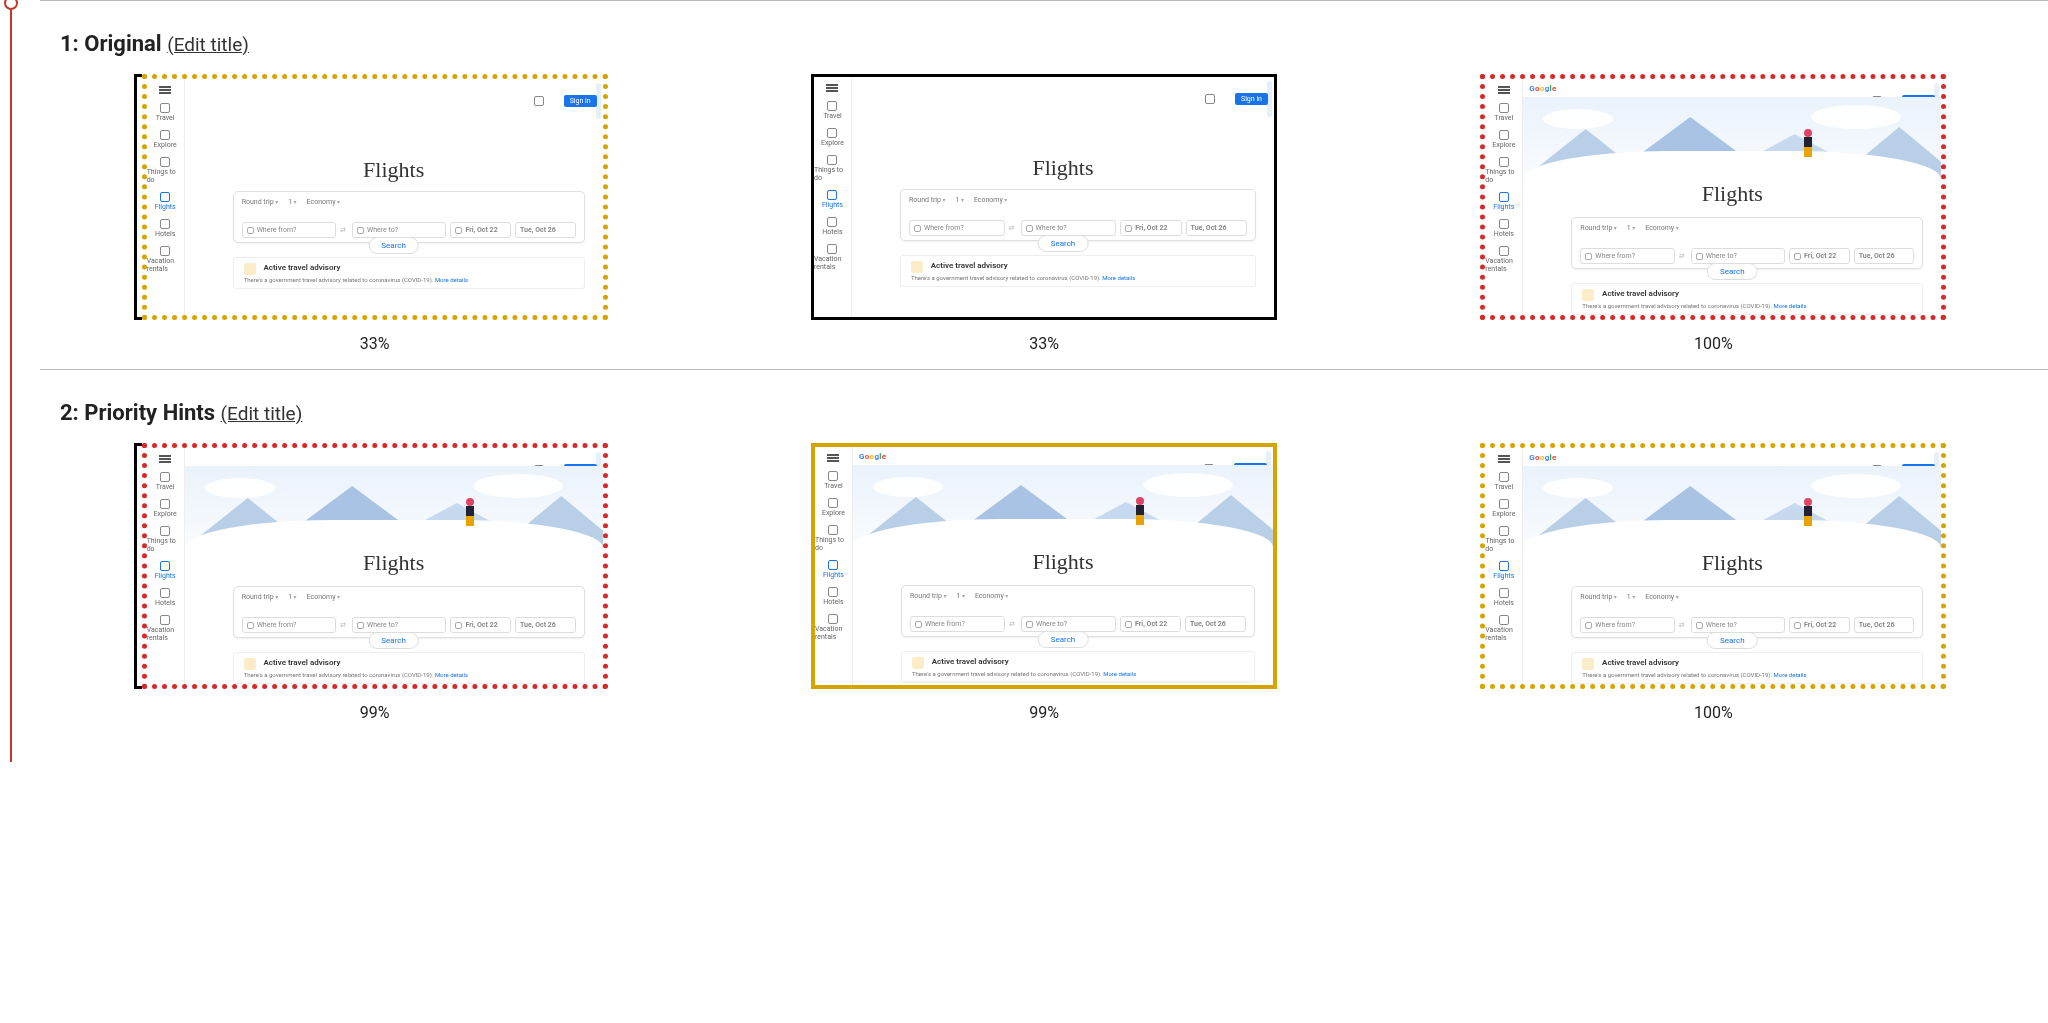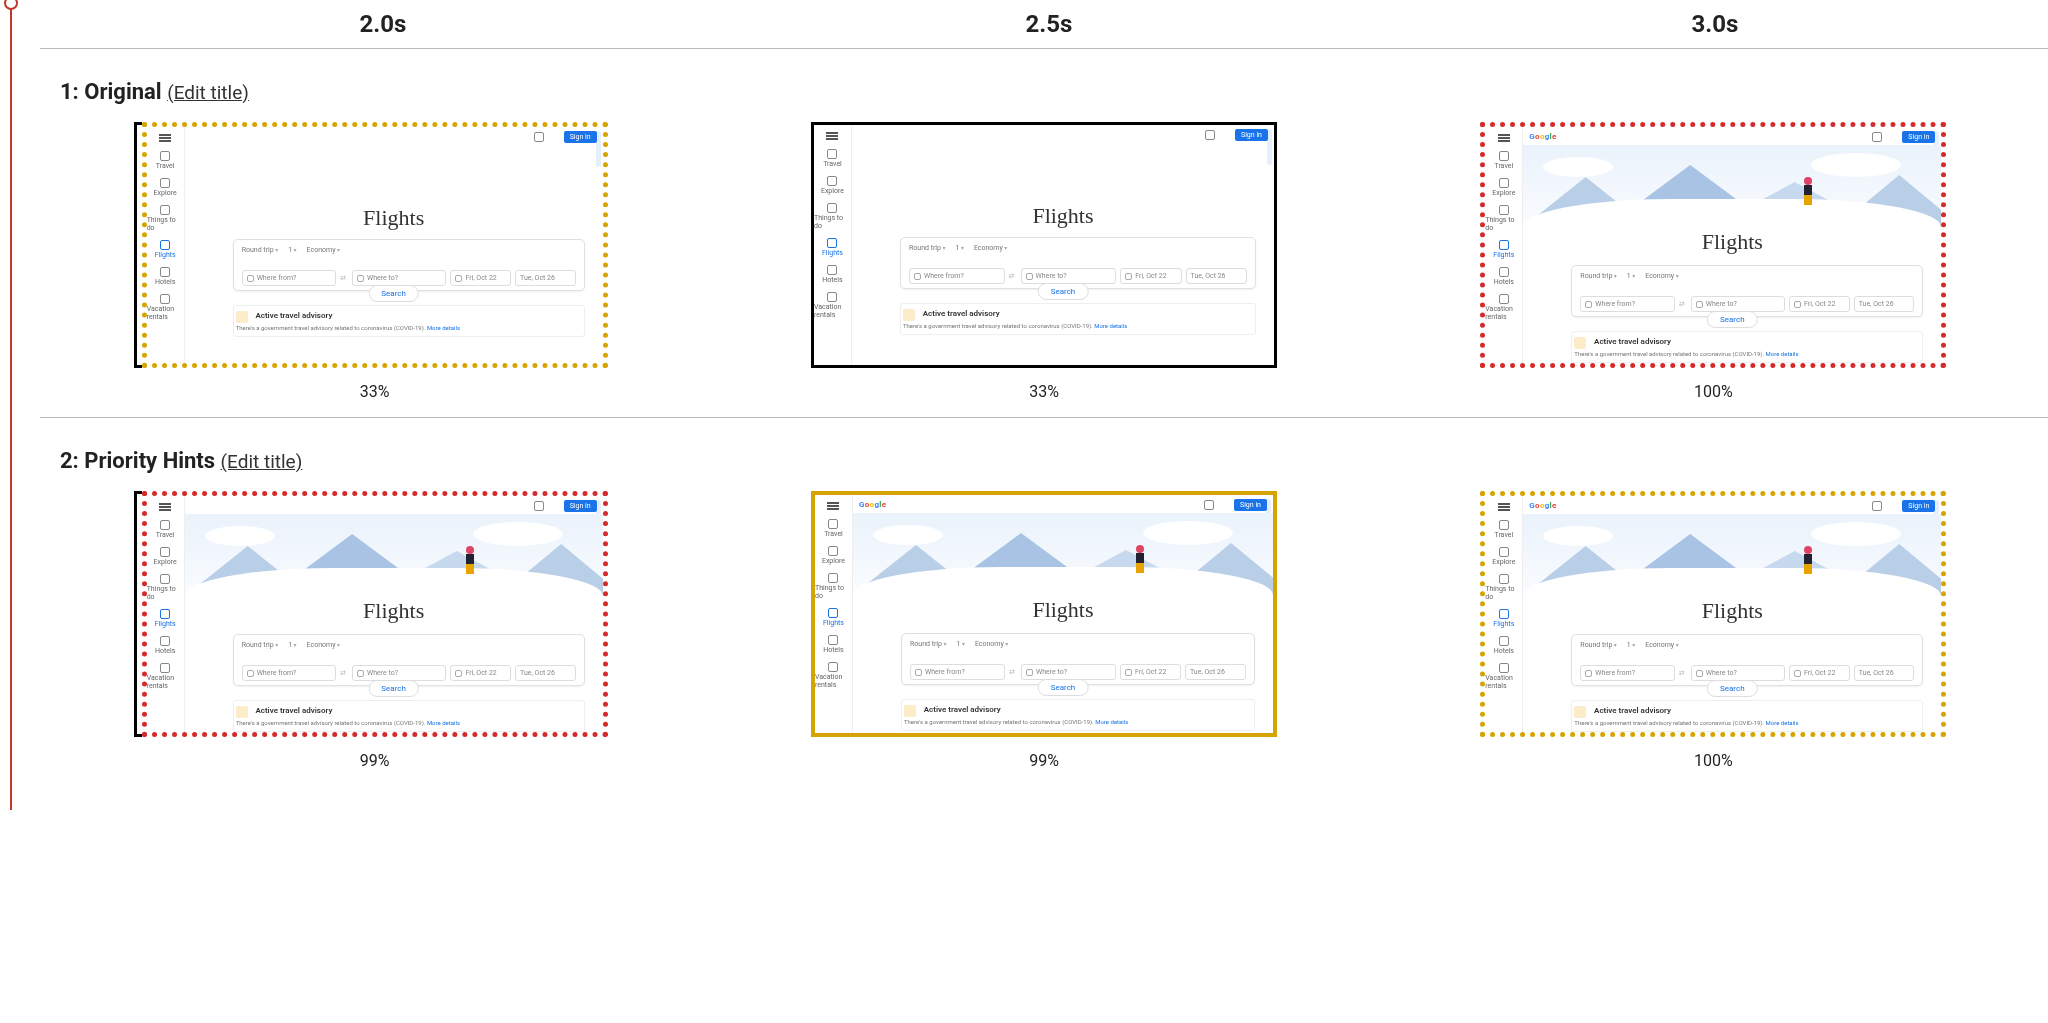--- a/index.html
+++ b/index.html
@@ -116,21 +116,21 @@
     gap: 8px;
   }
   .mini-sidebar .sb { display:flex; flex-direction:column; align-items:center; gap:1px; color:#666;}
   .mini-sidebar .sb .ic { width:10px; height:10px; border:1px solid #888; border-radius:2px; }
   .mini-sidebar .sb.active .ic { border-color:#1a73e8; }
   .mini-sidebar .sb.active { color:#1a73e8; }
   .mini-sidebar .ham { width:12px; }
   .mini-sidebar .ham div{ height:2px; background:#555; margin:1px 0;}
   .mini-main { flex:1; position:relative; }
   .mini-topbar {
-    position:absolute; top:4px; right:6px;
+    position:absolute; top:16px; right:6px;
     display:flex; align-items:center; gap:20px;
   }
   .mini-grid { width:10px; height:10px; border:1px solid #888; border-radius:2px; }
   .mini-signin {
     background:#1a73e8; color:#fff;
     padding:2px 6px; border-radius:2px; font-size:7px;
   }
   .mini-logo {
     position:absolute; top:5px; left:6px;
     font-weight:700; letter-spacing:.3px; font-size:8px;
@@ -158,51 +158,46 @@
   .no-hero .mini-card{ top:112px; }
   .mini-card .opts{display:flex;gap:10px;color:#777;}
   .mini-card .opts span:after{content:" ▾"; font-size:6px; color:#aaa;}
   .mini-card .fields{display:flex;gap:4px;margin-top:16px;}
   .mini-card .fld{
     flex:1;border:1px solid #ddd;border-radius:3px;padding:3px 4px;
     display:flex;align-items:center;gap:3px;color:#888;
   }
   .mini-card .fld .ic{width:7px;height:7px;border:1px solid #aaa;border-radius:2px;}
   .mini-card .swap{width:8px;align-self:center;color:#bbb;}
-  .mini-card .fld.date{flex:0.6;}
+  .mini-card .fld.date{flex:0.6;font-weight:bold;}
   .mini-searchbtn{
     position:absolute; left:50%; transform:translateX(-50%);
     top:184px; padding:3px 12px; border:1px solid #ddd; border-radius:12px;
     background:#fff; color:#1a73e8; font-size:8px;
   }
   .no-hero .mini-searchbtn{ top:158px; }
   .mini-advisory{
     position:absolute; left:48px; right:18px; top:204px;
     background:#fff; border:1px solid #eee; border-radius:3px;
-    padding:5px 2px;
+    padding:5px 10px;
   }
   .no-hero .mini-advisory{ top:178px; }
   .mini-advisory .adv-ic{width:12px;height:12px;background:#fdecc8;border-radius:2px;display:inline-block;vertical-align:top;margin-right:6px;}
   .mini-advisory .adv-t{font-weight:600;color:#333;font-size:8px;}
   .mini-advisory .adv-b{color:#777;font-size:6px;margin-top:1px;}
   .mini-advisory .adv-b .lk{color:#1a73e8;}
   .mini-scrollbar{position:absolute;right:2px;top:4px;width:5px;height:36px;background:#e6f0fd;border-radius:3px;}
 </style>
 </head>
 <body>
 
 <div class="page">
   <div class="timeline-rail"></div>
   <div class="timeline-dot"></div>
 
-  <div class="time-header">
-    <div class="time-col">2.0s</div>
-    <div class="time-col">2.5s</div>
-    <div class="time-col">3.0s</div>
-  </div>
   <div class="hr"></div>
 
   <div class="row-title">
     <span class="num">1:</span>
     <span class="label">Original</span>
     <span class="edit">(Edit title)</span>
   </div>
 
   <div class="thumbs">
     <div class="thumb-col">

